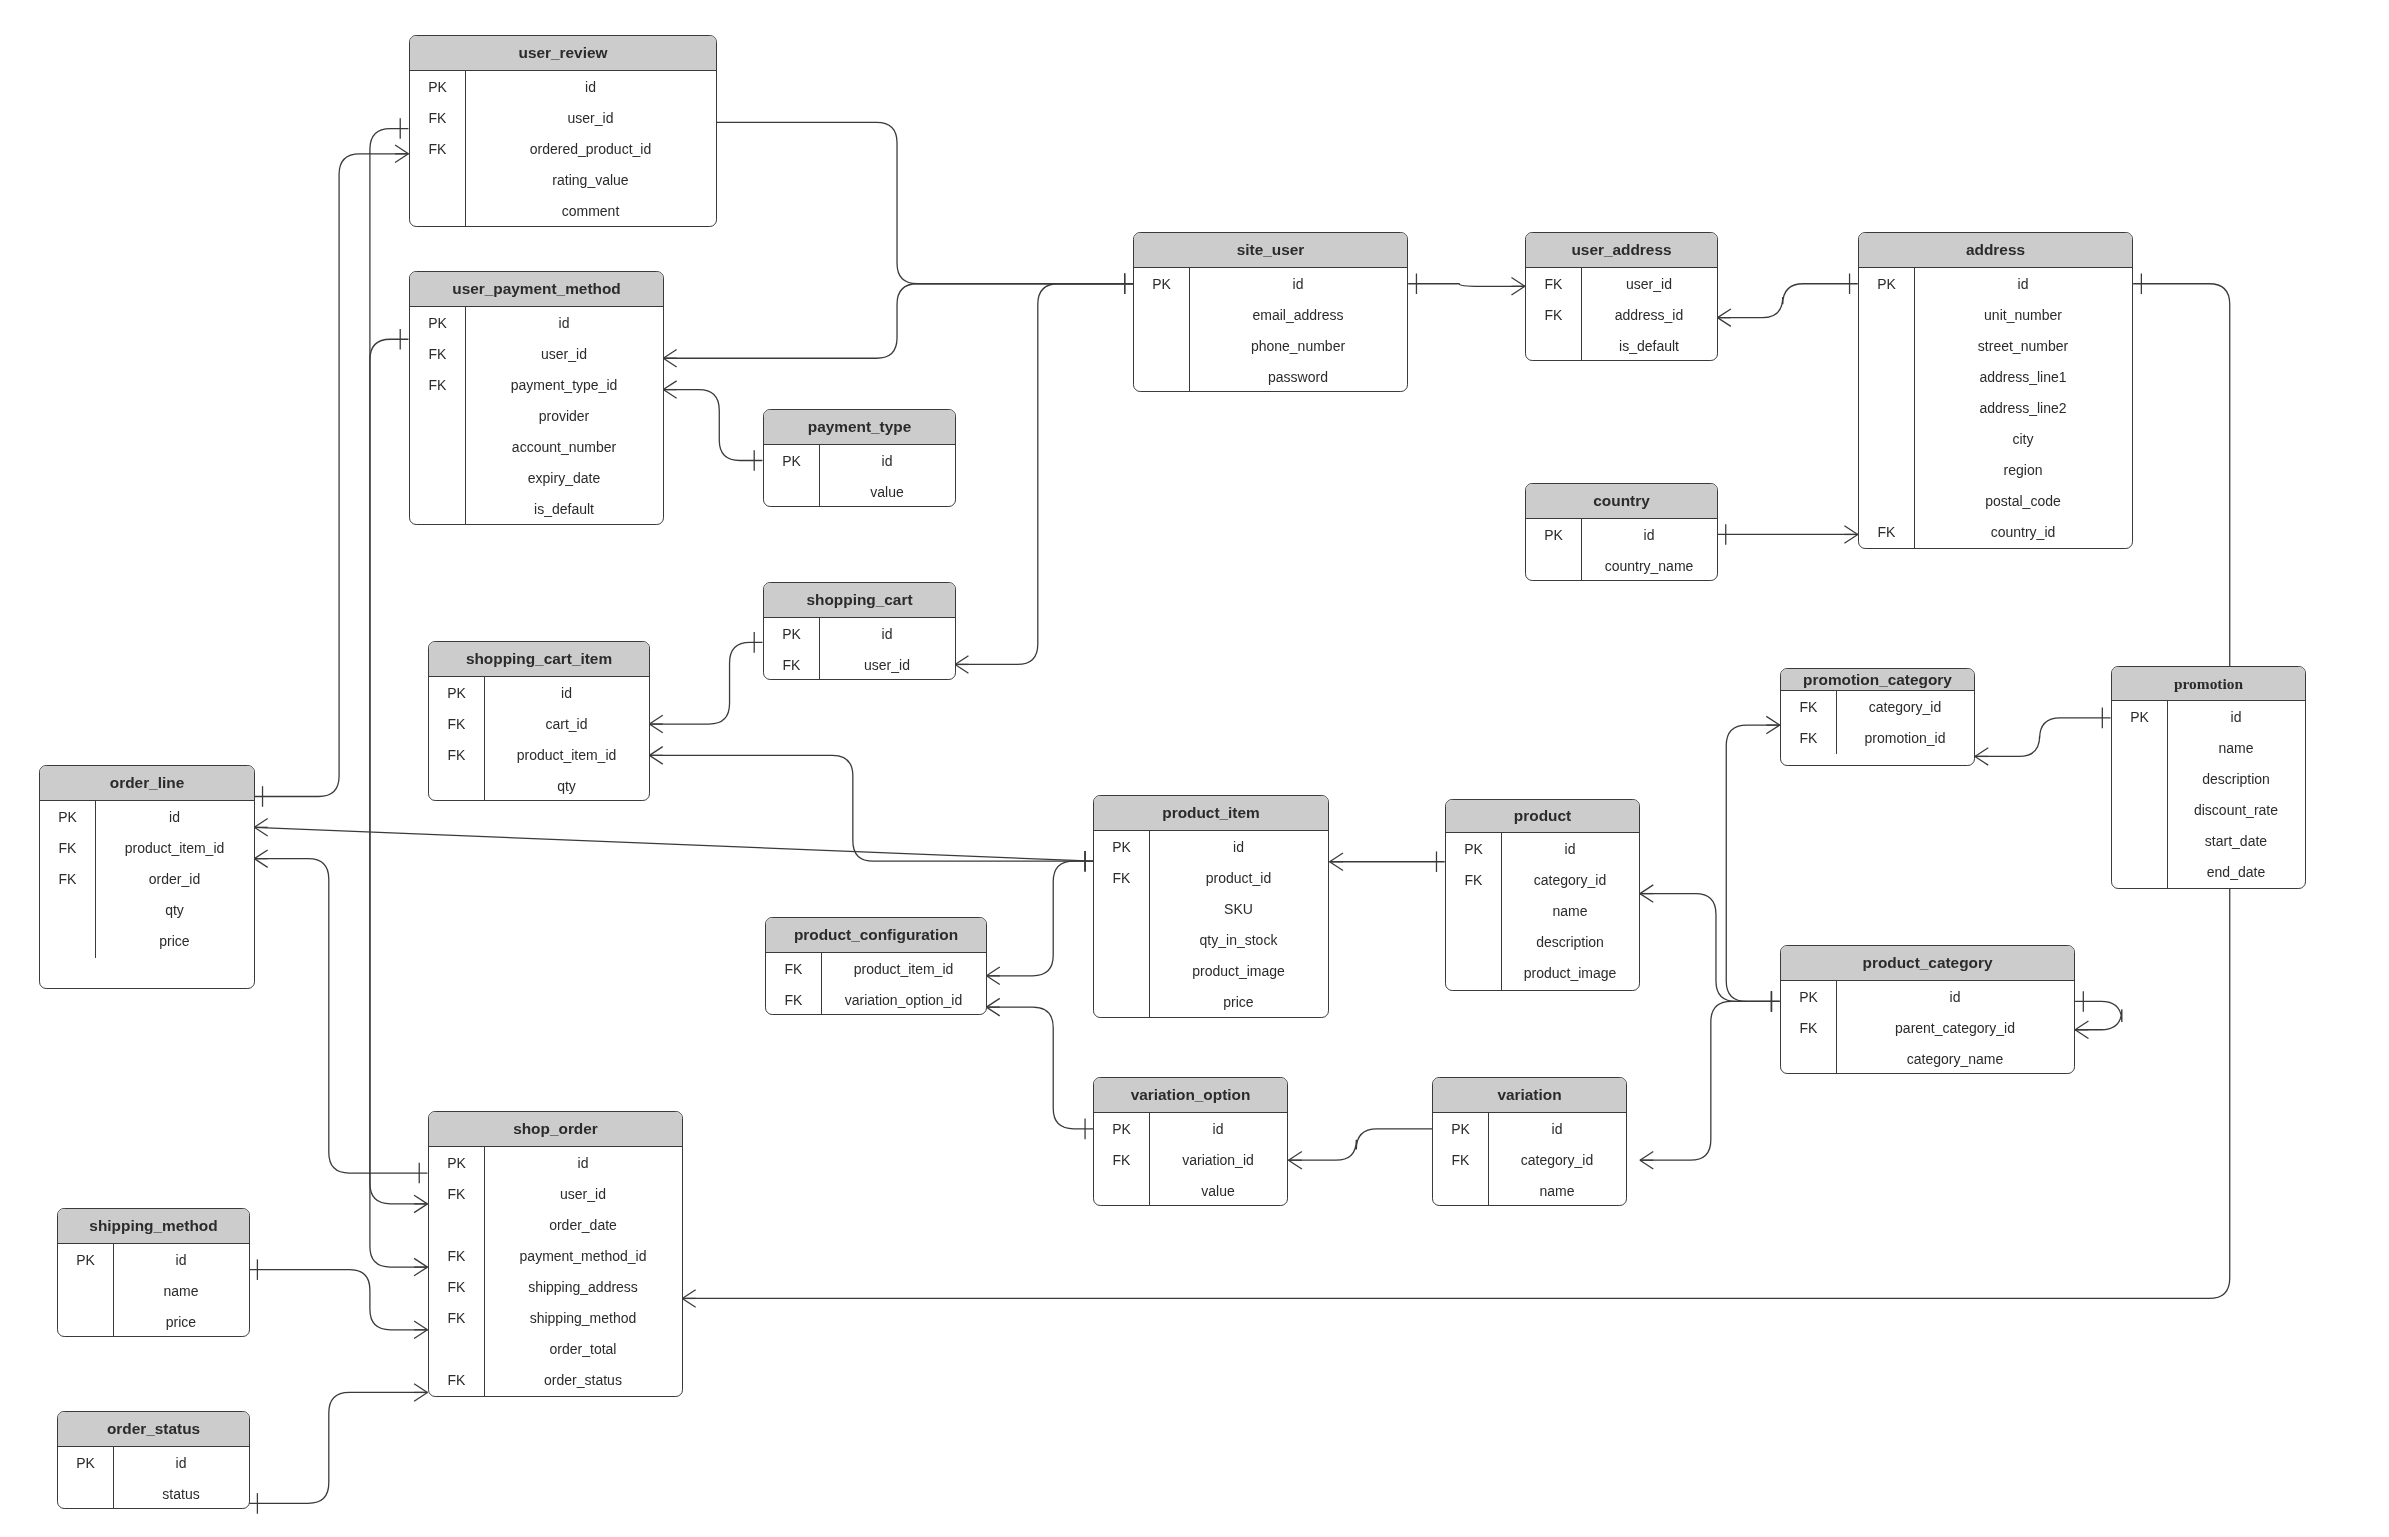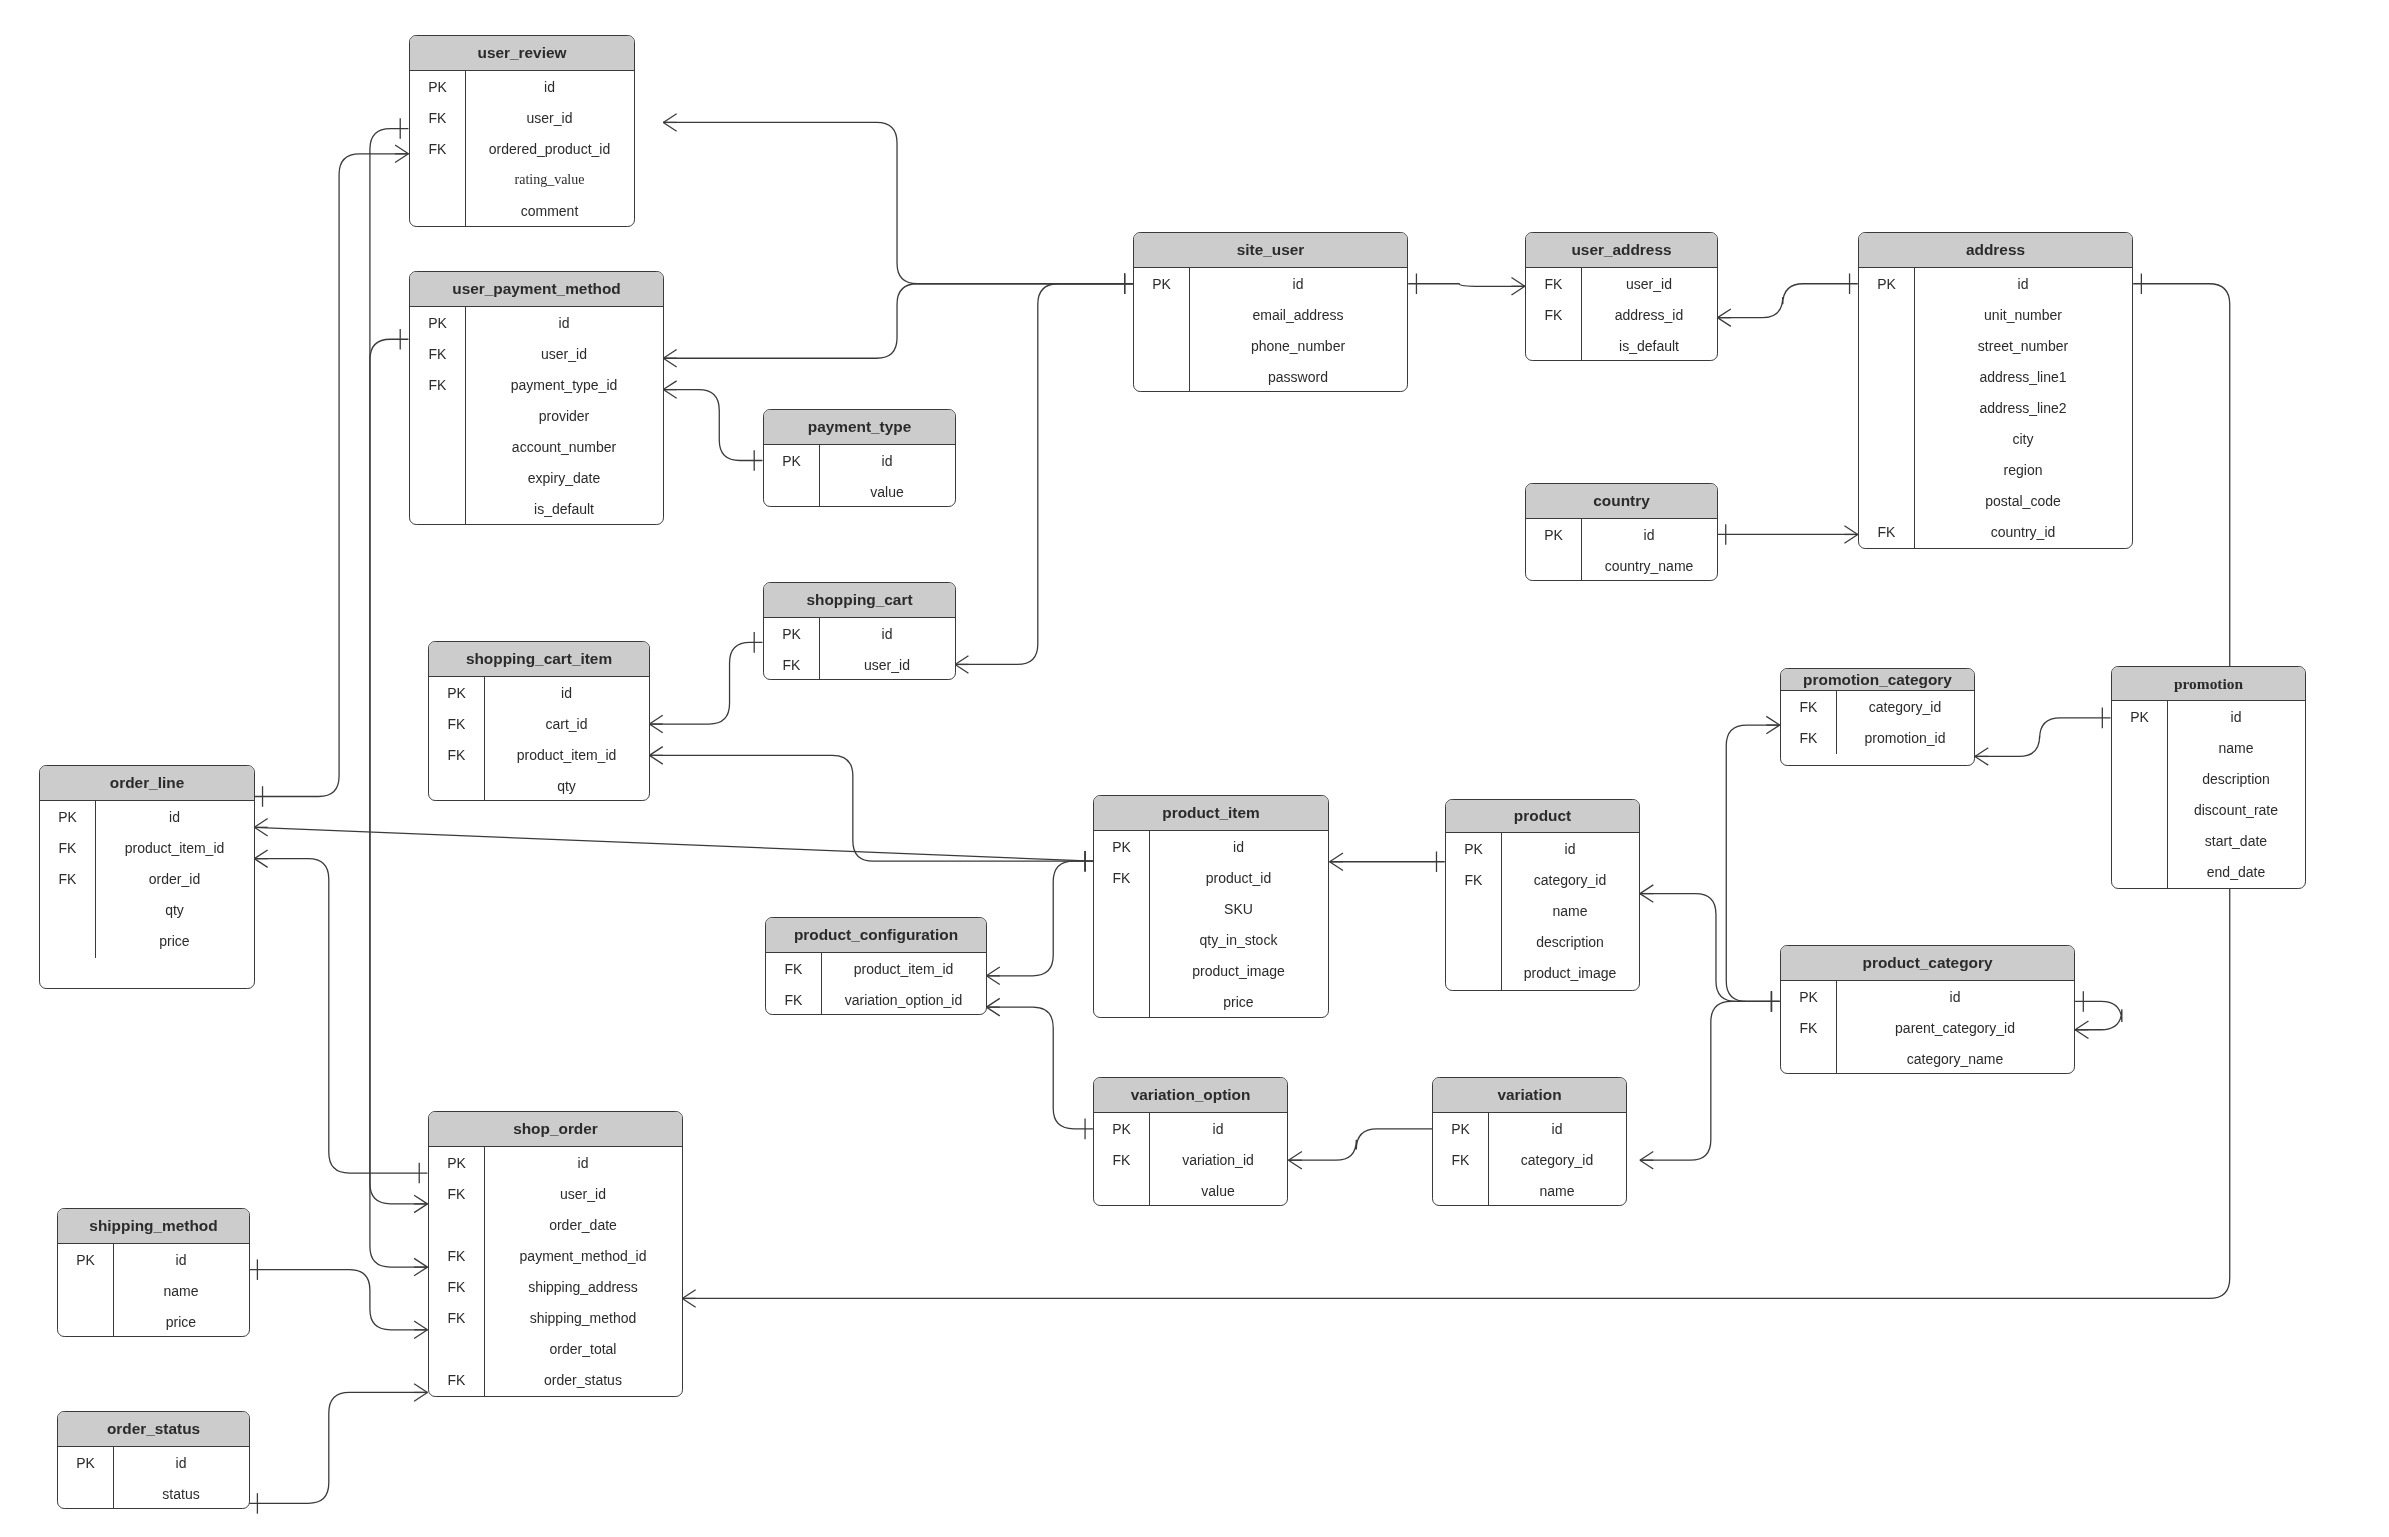--- a/index.html
+++ b/index.html
@@ -260,37 +260,37 @@
       </g>
       <g>
         <path d="M 832 2710 L 680 2710 Q 640 2710 640 2750 L 640 2886 Q 640 2926 600 2926 L 485 2926" fill="none" stroke="#3a3a3a" stroke-width="2.5"></path>
         <line x1="832" y1="2710" x2="806" y2="2693" stroke="#3a3a3a" stroke-width="2.5" fill="none"></line>
         <line x1="832" y1="2710" x2="806" y2="2710" stroke="#3a3a3a" stroke-width="2.5" fill="none"></line>
         <line x1="832" y1="2710" x2="806" y2="2727" stroke="#3a3a3a" stroke-width="2.5" fill="none"></line>
         <line x1="501" y1="2906" x2="501" y2="2946" stroke="#3a3a3a" stroke-width="2.5"></line>
       </g>
     </svg>
   <div id="tables-layer">
-      <div class="er-table" style="left: 409px; top: 35px; width: 226px; height: 192px;">
+      <div class="er-table" style="left: 409px; top: 35px; width: 308px; height: 192px;">
         <div class="er-title" style="height: 35px;">user_review</div>
         <div class="er-body" style="height: 157px;">
           <div class="er-divider" style="left: 55px;"></div>
           <div class="er-row" style="height: 31px;">
             <div class="er-key" style="width: 55px;">PK</div>
             <div class="er-field">id</div>
           </div>
           <div class="er-row" style="height: 31px;">
             <div class="er-key" style="width: 55px;">FK</div>
             <div class="er-field">user_id</div>
           </div>
           <div class="er-row" style="height: 31px;">
             <div class="er-key" style="width: 55px;">FK</div>
             <div class="er-field">ordered_product_id</div>
           </div>
-          <div class="er-row" style="height: 31px; font-family: Liberation Serif, serif;">
+          <div class="er-row" style="height: 31px;">
             <div class="er-key" style="width: 55px;"></div>
             <div class="er-field">rating_value</div>
           </div>
           <div class="er-row" style="height: 31px;">
             <div class="er-key" style="width: 55px;"></div>
             <div class="er-field">comment</div>
           </div>
         </div>
       </div>
       <div class="er-table" style="left: 409px; top: 271px; width: 255px; height: 254px;">

